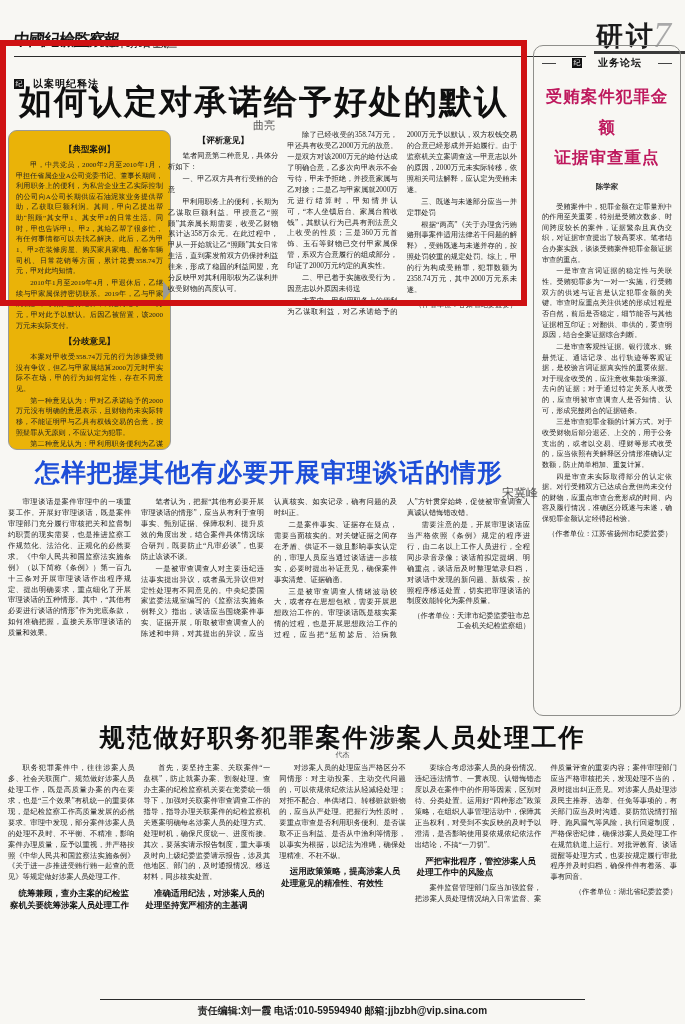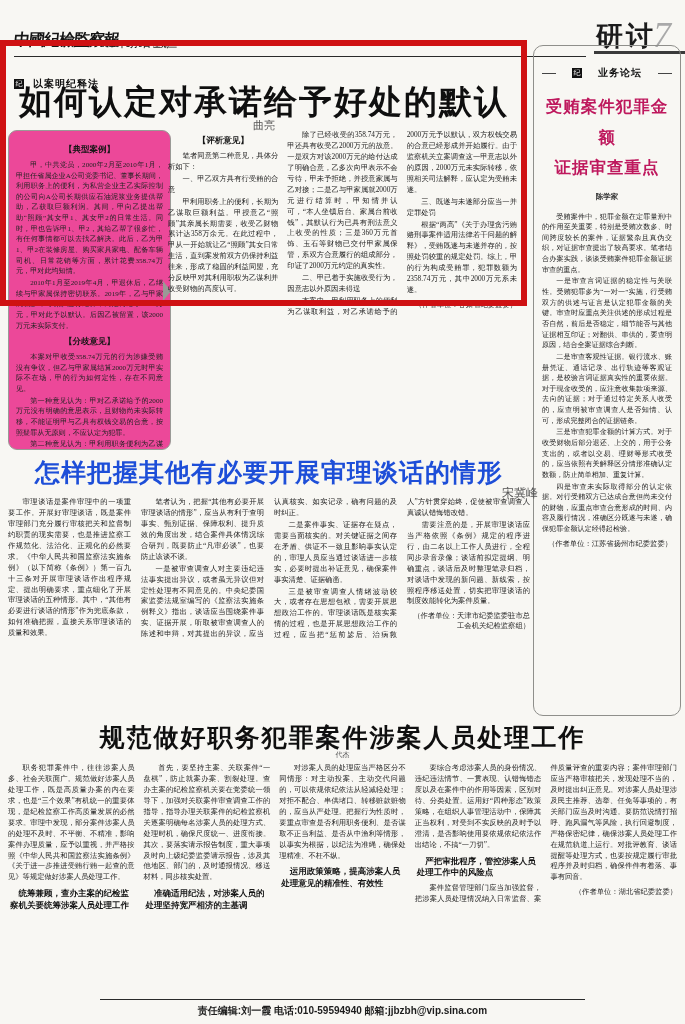--- a/index.html
+++ b/index.html
@@ -27,31 +27,31 @@
   .a1-tagrow { position:absolute; left:14px; top:61px; display:flex; align-items:center; gap:9px;margin-top:16px; }
   .tag-icon { width:10px; height:10px; background:#111; color:#fff; font-size:7px; line-height:10px;
               text-align:center; font-family:"Liberation Sans",sans-serif; }
   .tag-label { font-size:10px; font-weight:bold; color:#111; letter-spacing:1px; }
   .a1-headline { position:absolute; left:10px; top:80px; width:508px; text-align:center;
                  font-size:33px; font-weight:900; color:#0f0f0f; letter-spacing:2px; white-space:nowrap; }
   .a1-byline { position:absolute; left:10px; top:118px; width:508px; text-align:center;
                font-size:11px; color:#555; }
   .case-box { position:absolute; left:8px; top:130px; width:163px; height:320px;
               border:1px solid #9a9a96; border-radius:9px; padding:8px 7px; overflow:hidden;
-              background:#ec4899; }
+              background:#eab308; }
   .case-box::after { content:""; position:absolute; right:-1px; top:150px; width:0; height:0;
               border-top:10px solid transparent; border-bottom:10px solid transparent;
               border-left:8px solid #9a9a96; }
   .a1-analysis { position:absolute; left:168px; top:130px; width:349px; height:320px;
                  column-count:3; column-gap:9px; overflow:hidden; }
 
   
   .forum-box { position:absolute; left:533px; top:45px; width:148px; height:671px;
                border:1px solid #8f8f8b; border-radius:10px; padding:8px 8px 6px; overflow:hidden; }
-  .forum-head { display:flex; align-items:center; justify-content:center; gap:16px; margin-top:12px; }
+  .forum-head { display:flex; align-items:center; justify-content:center; gap:16px; margin-top:2px; }
   .forum-head .dash { flex:1; height:1px; background:#444; }
   .forum-title { font-size:10px; font-weight:bold; color:#111; letter-spacing:1px; white-space:nowrap; }
   .forum-headline { margin-top:12px; text-align:center; font-size:16.5px; font-weight:900;
                     color:#be185d; line-height:1.85; letter-spacing:1px; }
   .forum-byline { margin-top:8px; text-align:center; font-size:7.5px; font-weight:bold; color:#333; }
   .forum-body { margin-top:10px; height:500px; overflow:hidden; }
 
   
   .a3-headline { position:absolute; left:8px; top:456px; width:522px; text-align:center;
                  font-size:25px; font-weight:900; color:#1d4ed8; letter-spacing:1px; white-space:nowrap; }

